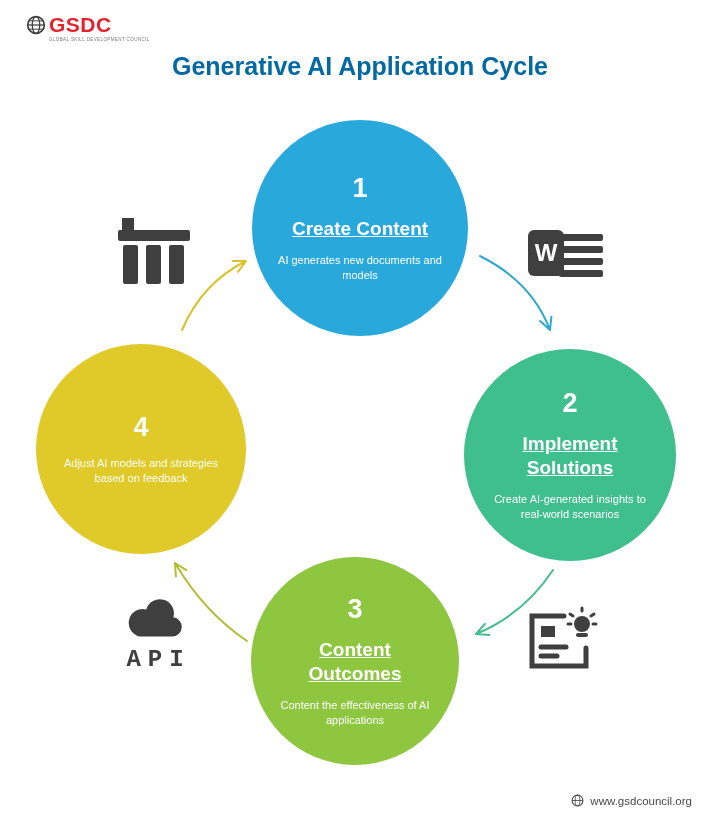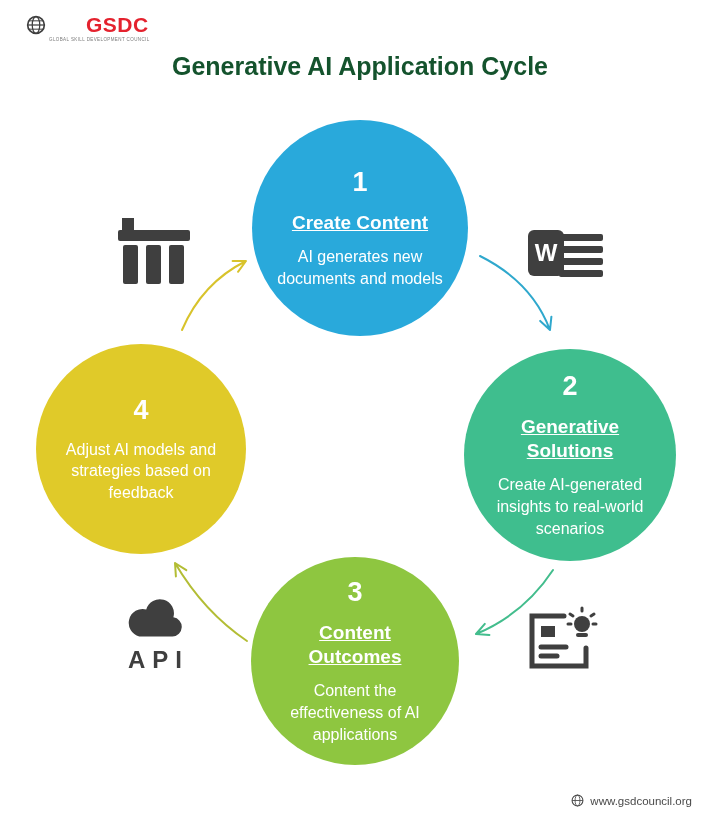--- a/index.html
+++ b/index.html
@@ -7,28 +7,28 @@
   .canvas{position:relative;width:720px;height:829px;overflow:hidden;background:#fff;}
 
   
   .logo{position:absolute;left:26px;top:14px;display:flex;align-items:flex-start;gap:3px;}
   .logo-globe{width:20px;height:20px;margin-top:1px;}
   .logo-main{font-size:21px;font-weight:bold;color:#e4222e;letter-spacing:.5px;line-height:1;}
   .logo-sub{font-size:4.5px;color:#7a7a7a;letter-spacing:.4px;margin-top:2px;}
 
   
   .page-title{position:absolute;left:0;top:52px;width:720px;text-align:center;
-    font-size:25px;font-weight:bold;color:#14532d;margin:0;}
+    font-size:25px;font-weight:bold;color:#0369a1;margin:0;}
 
   
   .step{position:absolute;border-radius:50%;color:#fff;display:flex;flex-direction:column;
     align-items:center;justify-content:center;text-align:center;}
   .step .num{font-size:27px;font-weight:bold;margin-bottom:13px;}
   .step .t{font-size:19px;font-weight:bold;line-height:1.25;margin-bottom:12px;text-decoration:underline;}
-  .step .d{font-size:16px;line-height:1.35;max-width:168px;}
+  .step .d{font-size:11px;line-height:1.35;max-width:168px;}
   .s1{left:252px;top:120px;width:216px;height:216px;}
   .s2{left:464px;top:349px;width:212px;height:212px;}
   .s3{left:251px;top:557px;width:208px;height:208px;}
   .s4{left:36px;top:344px;width:210px;height:210px;}
   .s2 .t,.s3 .t{max-width:125px;}
   .s2 .d{max-width:160px;}
   .s3 .d{max-width:150px;}
   .s4 .d{max-width:160px;}
 
   
@@ -39,42 +39,42 @@
   .icon-abs{position:absolute;}
   .factory-icon{left:118px;top:218px;}
   .word-icon{left:528px;top:230px;display:flex;align-items:flex-start;}
   .wbox{width:36px;height:46px;background:currentColor;border-radius:6px;display:flex;
     align-items:center;justify-content:center;position:relative;z-index:2;}
   .wbox span{color:#fff;font-weight:bold;font-size:24px;}
   .wlines{display:flex;flex-direction:column;gap:5px;margin-left:-5px;padding-top:4px;}
   .wlines i{display:block;width:44px;height:7px;background:currentColor;border-radius:2px;}
   .checklist-icon{left:524px;top:606px;}
   .api-icon{left:112px;top:598px;width:86px;text-align:center;}
-  .api-label{font-family:Liberation Sans, sans-serif;font-weight:bold;font-size:24px;
+  .api-label{font-family:Liberation Mono, monospace;font-weight:bold;font-size:24px;
     letter-spacing:7px;margin-top:2px;text-indent:7px;}
 
   
   .footer{position:absolute;right:28px;top:794px;display:flex;align-items:flex-end;gap:6px;}
   .footer-url{font-size:11.5px;color:#4a4a4a;}
 </style>
 </head>
 <body>
 
 <div class="canvas">
 
   <div class="logo">
     <svg class="logo-globe" viewBox="0 0 24 24">
       <circle cx="12" cy="12" r="10" fill="none" stroke="#3f3f3f" stroke-width="2"></circle>
       <ellipse cx="12" cy="12" rx="4.5" ry="10" fill="none" stroke="#3f3f3f" stroke-width="1.5"></ellipse>
       <line x1="2" y1="12" x2="22" y2="12" stroke="#3f3f3f" stroke-width="1.5"></line>
       <line x1="3.5" y1="7" x2="20.5" y2="7" stroke="#3f3f3f" stroke-width="1.2"></line>
       <line x1="3.5" y1="17" x2="20.5" y2="17" stroke="#3f3f3f" stroke-width="1.2"></line>
     </svg>
     <div>
-      <div class="logo-main" style="color: rgb(228, 34, 46); margin-left: 37px;">GSDC</div>
+      <div class="logo-main" style="color: rgb(228, 34, 46);">GSDC</div>
       <div class="logo-sub">GLOBAL SKILL DEVELOPMENT COUNCIL</div>
     </div>
   </div>
 
   <h1 class="page-title">Generative AI Application Cycle</h1>
 
   <svg class="arrows" width="720" height="829" viewBox="0 0 720 829">
     <path d="M182 330 Q202 283 246 261 M238.0 271.8 L246 261 L232.6 261.0" style="stroke: rgb(216, 195, 43);"></path>
     <path d="M480 256 Q532 282 550 330 M540.2 320.9 L550 330 L551.4 316.7" style="stroke: rgb(47, 168, 205);"></path>
     <path d="M553 570 Q524 614 476 634 M484.8 623.9 L476 634 L489.4 634.9" style="stroke: rgb(67, 189, 141);"></path>
@@ -82,21 +82,21 @@
   </svg>
 
   <div class="step s1" style="background-color: rgb(41, 169, 219);">
     <div class="num">1</div>
     <div class="t">Create Content</div>
     <div class="d">AI generates new documents and models</div>
   </div>
 
   <div class="step s2" style="background-color: rgb(63, 190, 142);">
     <div class="num">2</div>
-    <div class="t">Generative Solutions</div>
+    <div class="t">Implement Solutions</div>
     <div class="d">Create AI-generated insights to real-world scenarios</div>
   </div>
 
   <div class="step s3" style="background-color: rgb(142, 198, 64);">
     <div class="num">3</div>
     <div class="t">Content Outcomes</div>
     <div class="d">Content the effectiveness of AI applications</div>
   </div>
 
   <div class="step s4" style="background-color: rgb(224, 202, 41);">

